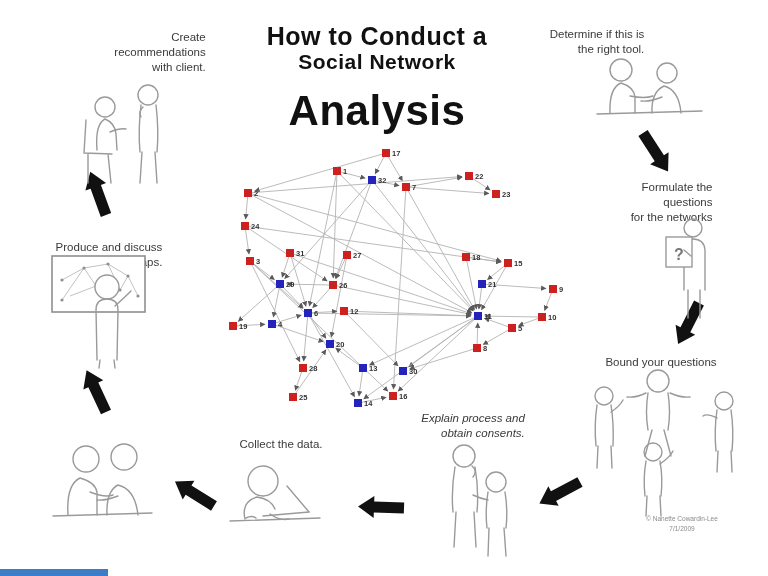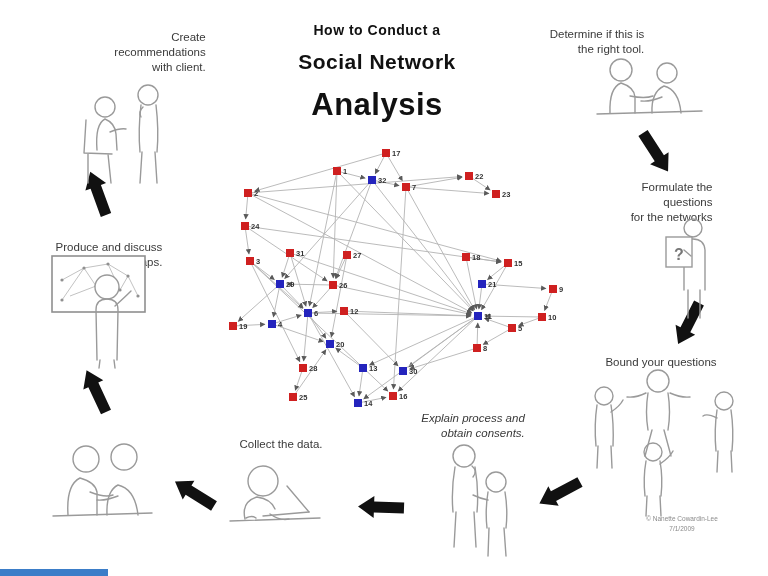--- a/index.html
+++ b/index.html
@@ -1,22 +1,22 @@
 <!DOCTYPE html>
 <html><head>
 <meta charset="utf-8">
 <style>
   html,body{margin:0;padding:0;background:#fff;}
   .page{position:relative;width:768px;height:576px;background:#ffffff;overflow:hidden;
         font-family:"Liberation Sans",sans-serif;}
   .title{position:absolute;left:377px;transform:translateX(-50%);text-align:center;
          color:#111;font-weight:700;white-space:nowrap;}
-  .title-l1{top:22px;font-size:14px;letter-spacing:.5px;}
+  .title-l1{top:22px;font-size:25px;letter-spacing:.5px;}
   .title-l2{top:50px;font-size:21px;letter-spacing:.5px;}
-  .title-l3{top:87px;font-size:31px;letter-spacing:.5px;}
+  .title-l3{top:87px;font-size:42px;letter-spacing:.5px;}
   .steplabel{position:absolute;transform:translateX(-50%);text-align:right;
              font-size:11.5px;line-height:1.3;color:#3a3a3a;white-space:pre-line;}
   .lbl-create{left:160px;top:30px;}
   .lbl-determine{left:597px;top:27px;}
   .lbl-formulate{left:657px;top:180px;}
   .lbl-bound{left:661px;top:355px;white-space:nowrap;}
   .lbl-explain{left:473px;top:411px;font-style:italic;}
   .lbl-collect{left:281px;top:437px;white-space:nowrap;}
   .lbl-interview{left:114px;top:421px;white-space:nowrap;}
   .lbl-produce{left:109px;top:218px;margin-top:22px;}

